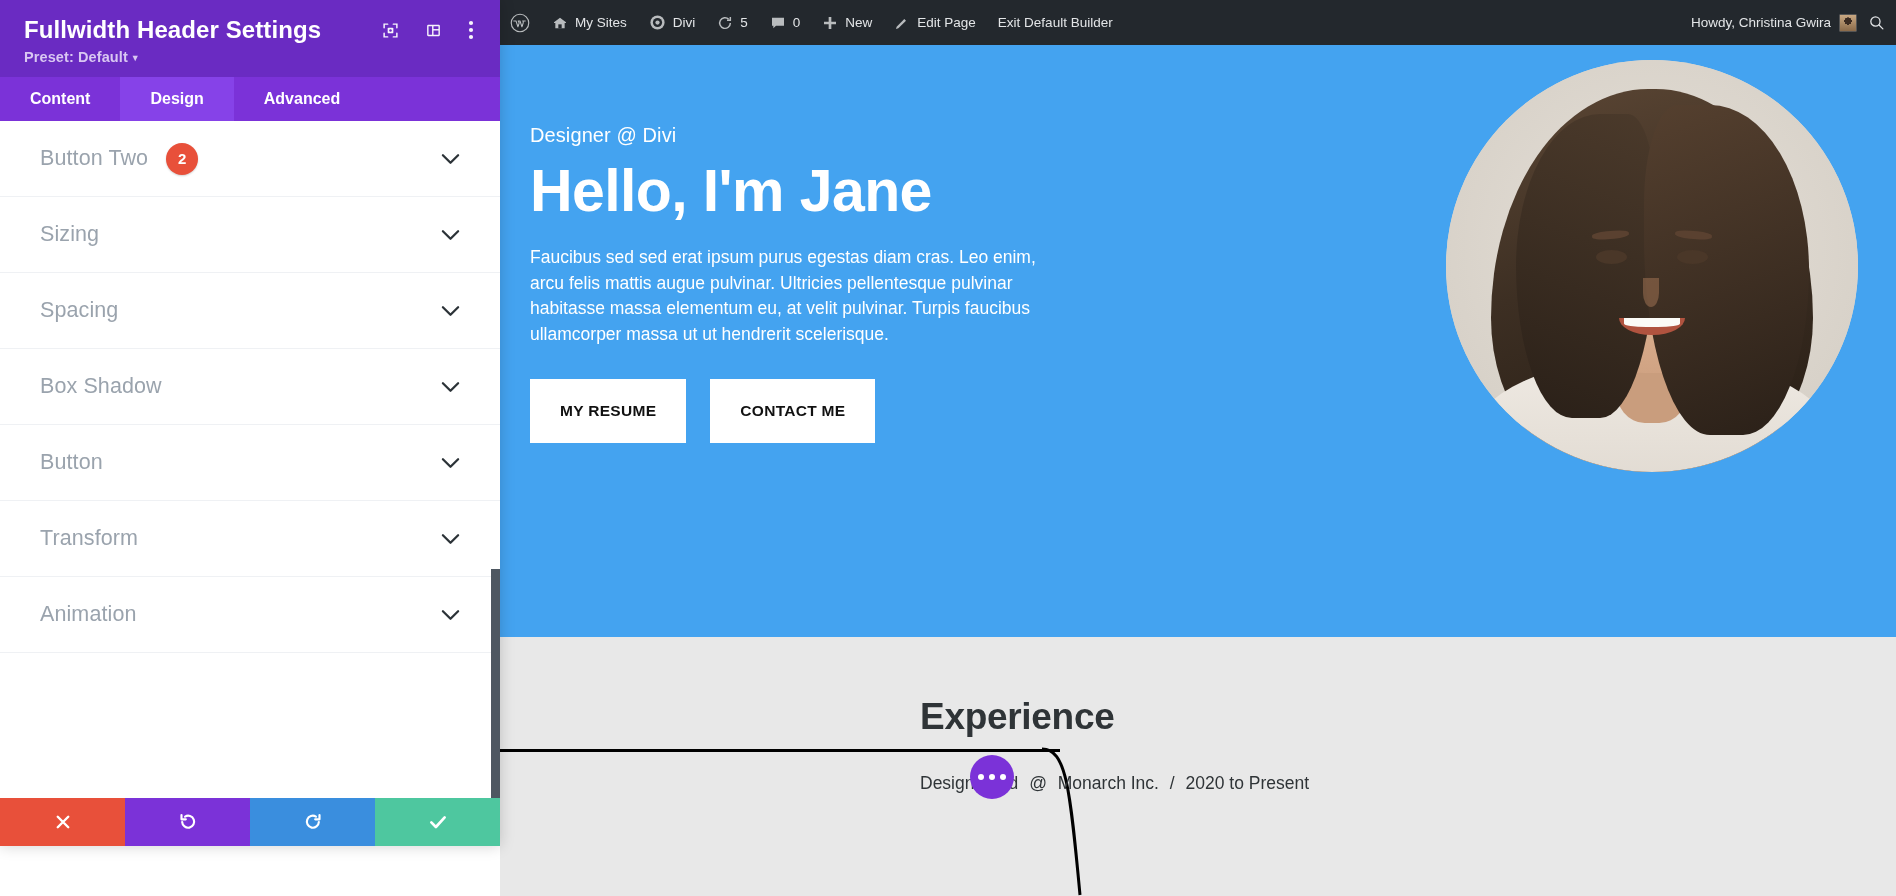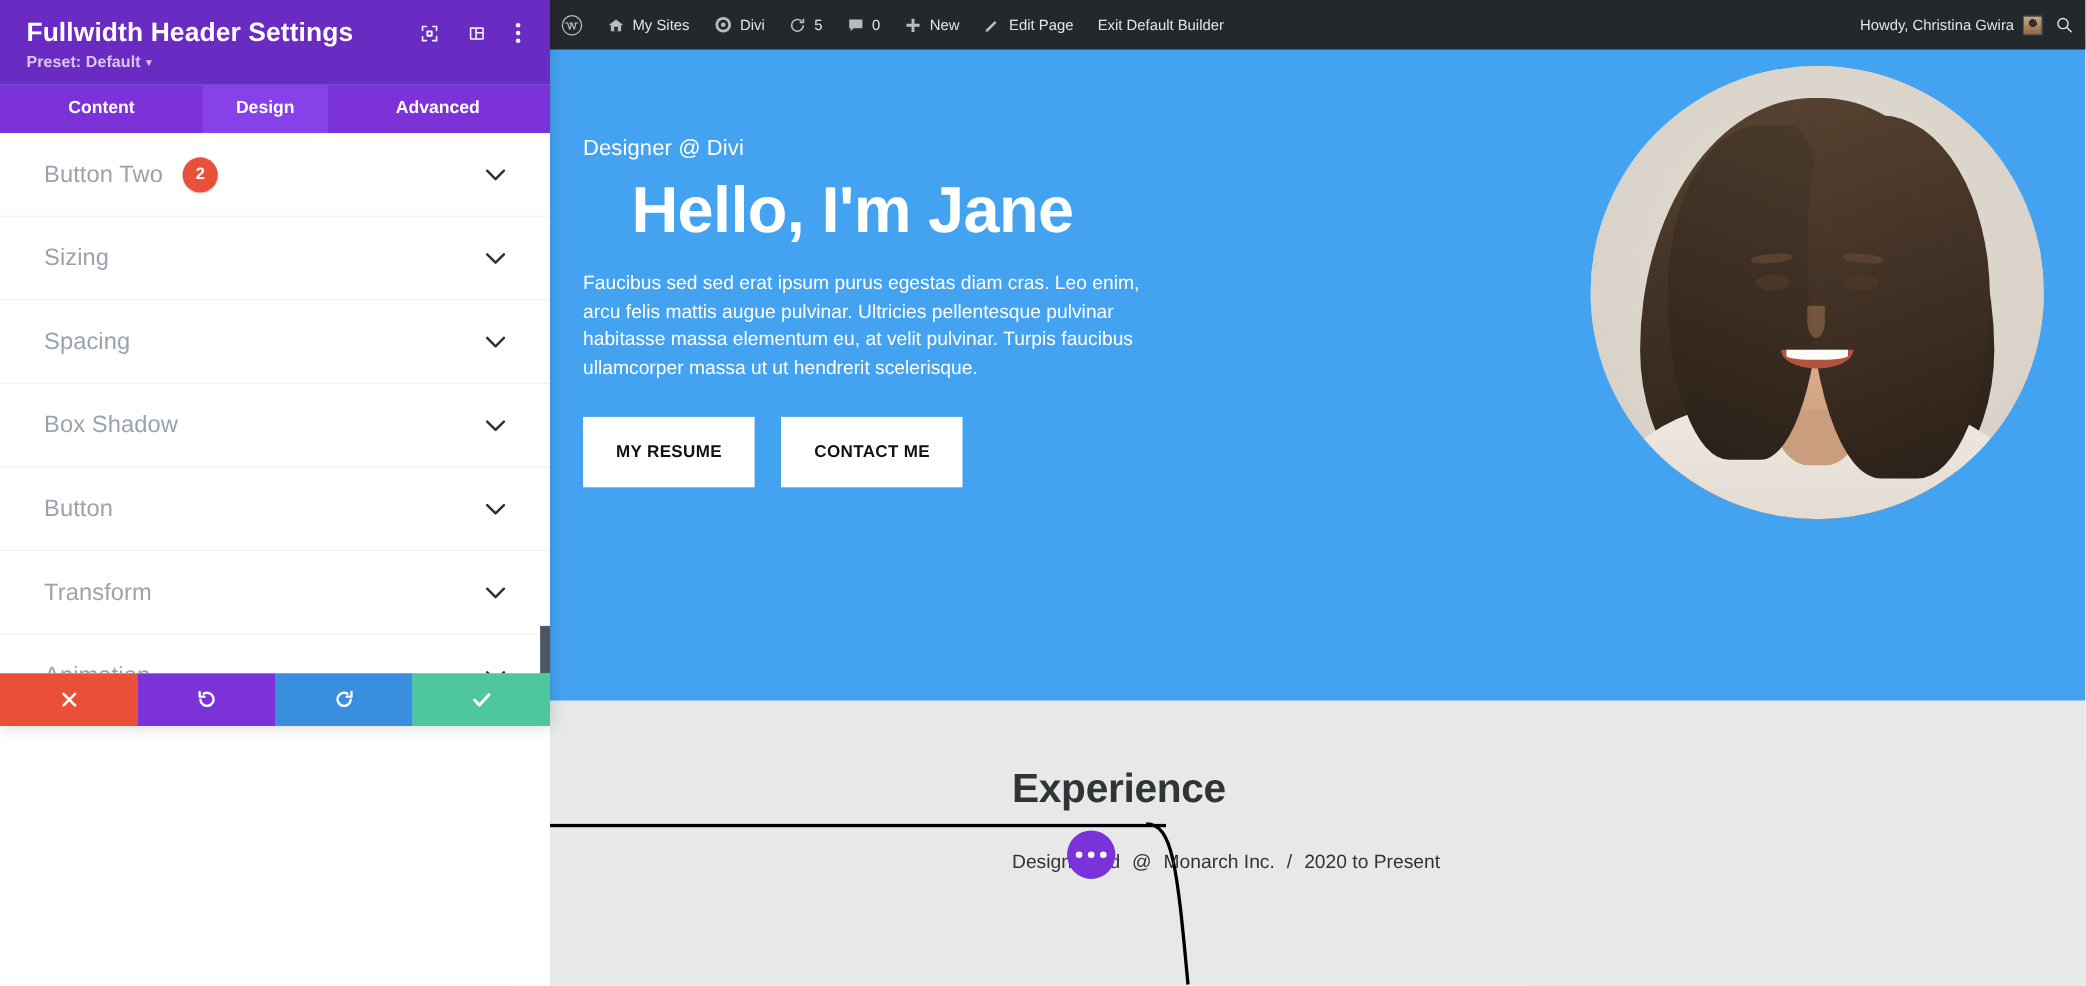--- a/index.html
+++ b/index.html
@@ -7,22 +7,22 @@
     width: 1896px; height: 896px;
     overflow: hidden;
     font-family: "Liberation Sans", sans-serif;
     background: #ffffff;
   }
   .screen { position: relative; width: 1896px; height: 896px; }
 
   
   .panel {
     position: absolute; left: 0; top: 0;
-    width: 500px; height: 660px;
-    background: #5eead4;
+    width: 500px; height: 846px;
+    background: #a3a3a3;
     display: flex; flex-direction: column;
     z-index: 40;
     box-shadow: 0 0 14px rgba(0,0,0,0.18);
   }
   .panel-header {
     background: #6a2bc2;
     padding: 16px 22px 12px 24px;
     position: relative;
   }
   .panel-title-row { display: flex; align-items: center; }
@@ -49,21 +49,20 @@
   .panel-tab {
     flex: 0 0 auto;
     padding: 0 30px;
     height: 44px;
     display: flex; align-items: center; justify-content: center;
     color: #ffffff;
     font-size: 16px;
     font-weight: 700;
     cursor: pointer;
     white-space: nowrap;
-    margin-left: 32px;
   }
   .panel-tab.active { background: #8642e8; }
 
   .panel-body { flex: 1; position: relative; overflow: hidden; background: #fff; }
   .accordion-item {
     height: 76px;
     display: flex; align-items: center;
     padding: 0 40px 0 40px;
     border-bottom: 1px solid #eff1f4;
     cursor: pointer;
@@ -170,21 +169,20 @@
     margin-bottom: 14px;
     letter-spacing: .1px;
   }
   .hero-title {
     color: #ffffff;
     font-size: 59px;
     font-weight: 700;
     line-height: 1.05;
     letter-spacing: -0.6px;
     margin-bottom: 22px;
-    margin-left: 44px;
   }
   .hero-body {
     color: #ffffff;
     font-size: 17.5px;
     line-height: 1.47;
     margin-bottom: 31px;
     width: 530px;
   }
   .hero-buttons { display: flex; gap: 24px; }
   .hero-btn {

